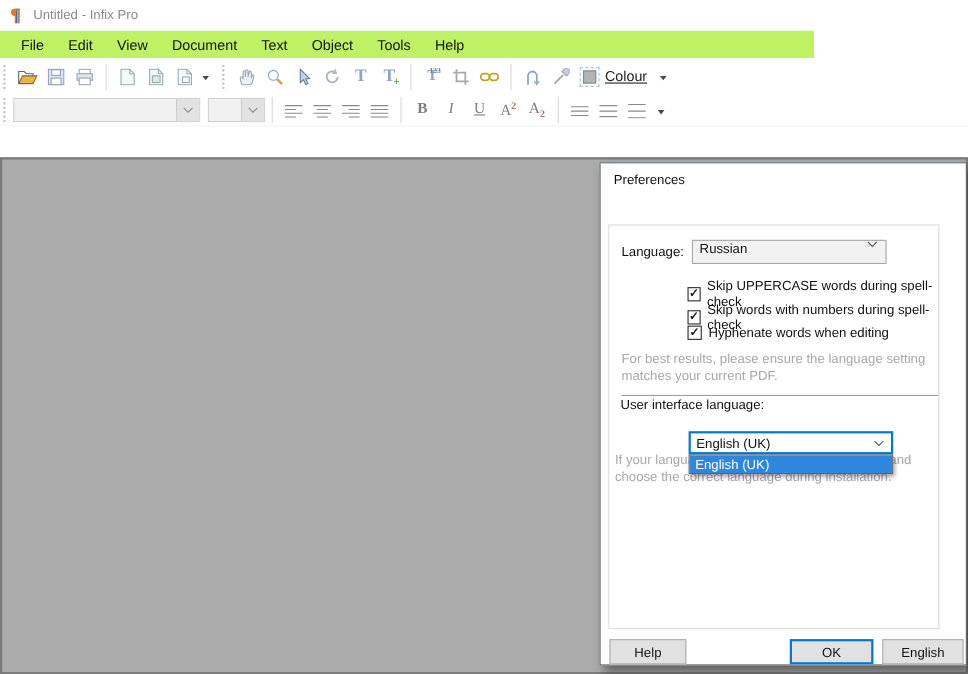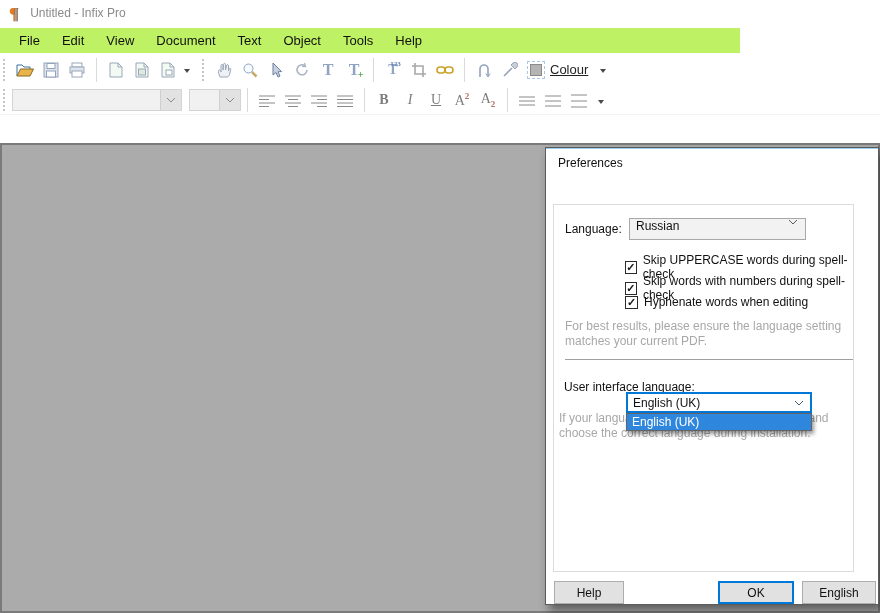--- a/index.html
+++ b/index.html
@@ -383,21 +383,21 @@
       </div>
       <div class="cbrow" style="top:90px;">
         <span class="cbbox">✓</span>
         <span class="cblab">Hyphenate words when editing</span>
       </div>
 
       <div class="note" style="left:11px; top:114px; width:292px;">For best results, please ensure the language setting matches your current PDF.</div>
 
       <div class="hr"></div>
 
-      <span class="lbl" style="left:10px; top:175px;">User interface language:</span>
+      <span class="lbl" style="left:10px; top:156px;">User interface language:</span>
 
       <div class="note" style="left:5px; top:206px; width:298px;">If your language is not available, re-install Infix and choose the correct language during installation.</div>
 
       <div class="combo-ui">
         <span class="val">English (UK)</span>
         <svg class="chev" width="10" height="6">
           <polyline points="1,1 5,5 9,1" stroke="#44607a" fill="none"></polyline>
           </svg>
       </div>
       <div class="ddlist">

